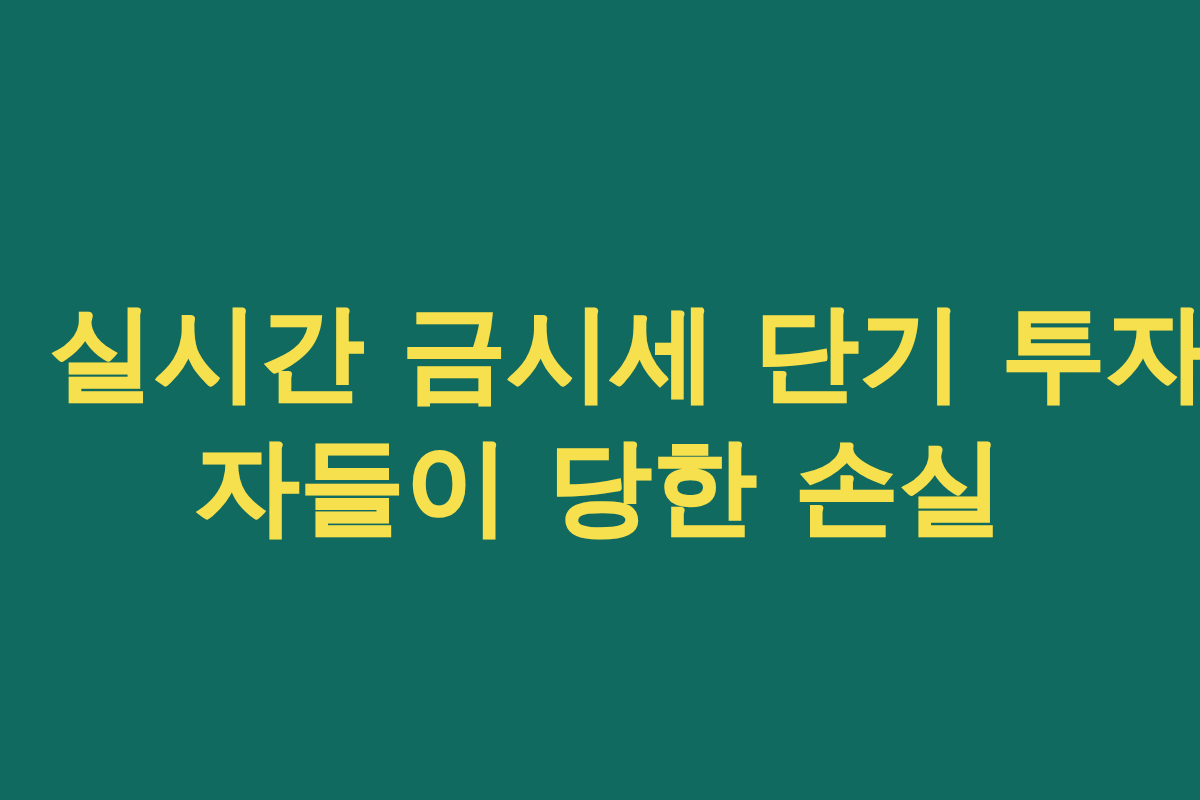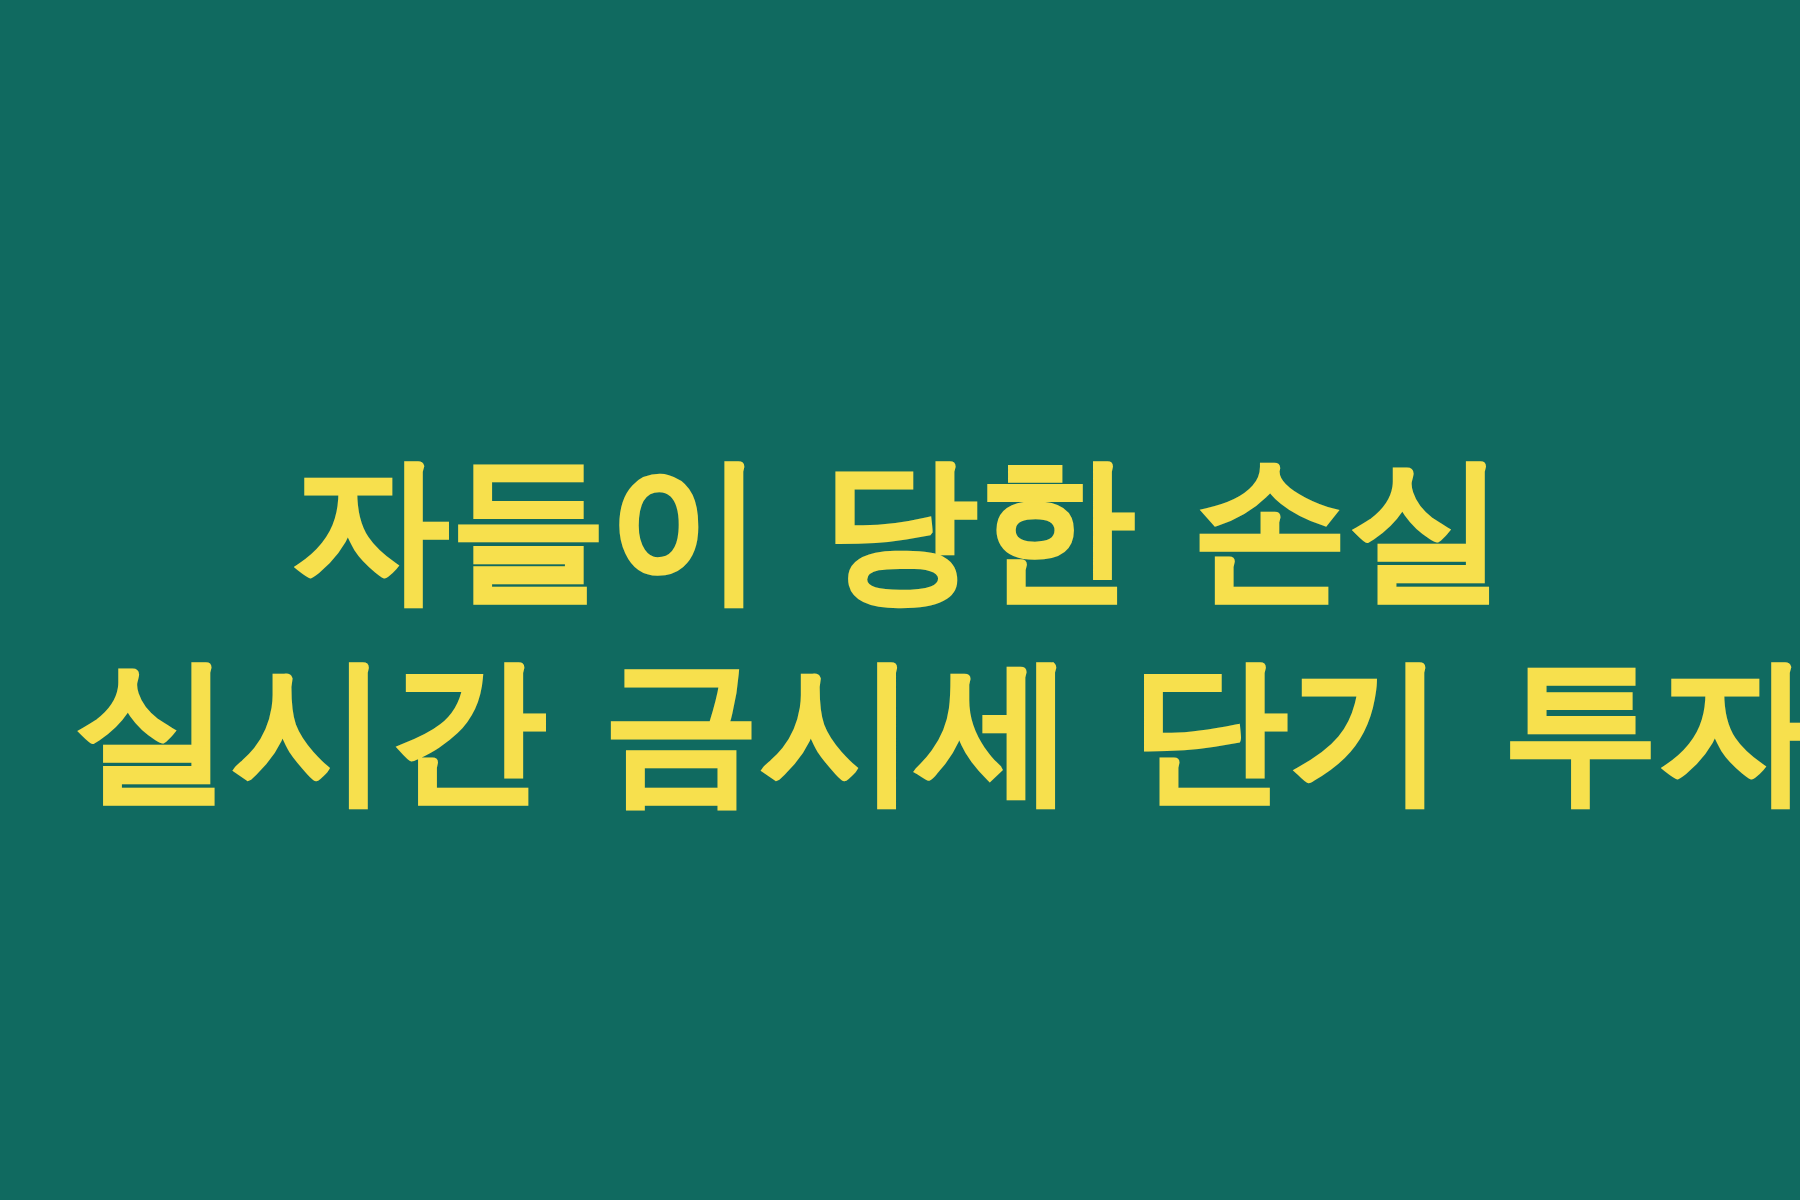--- a/index.html
+++ b/index.html
@@ -51,19 +51,19 @@
     margin-top: 0;
   }
 </style>
 </head>
 <body>
 
 <div id="banner">
 
   <div id="headline-block">
 
+    <span class="headline-line">실시간 금시세 단기 투자</span>
+
     <span class="headline-line">자들이 당한 손실</span>
-
-    <span class="headline-line">실시간 금시세 단기 투자</span>
 
   </div>
 
 </div>
 
 </body></html>

